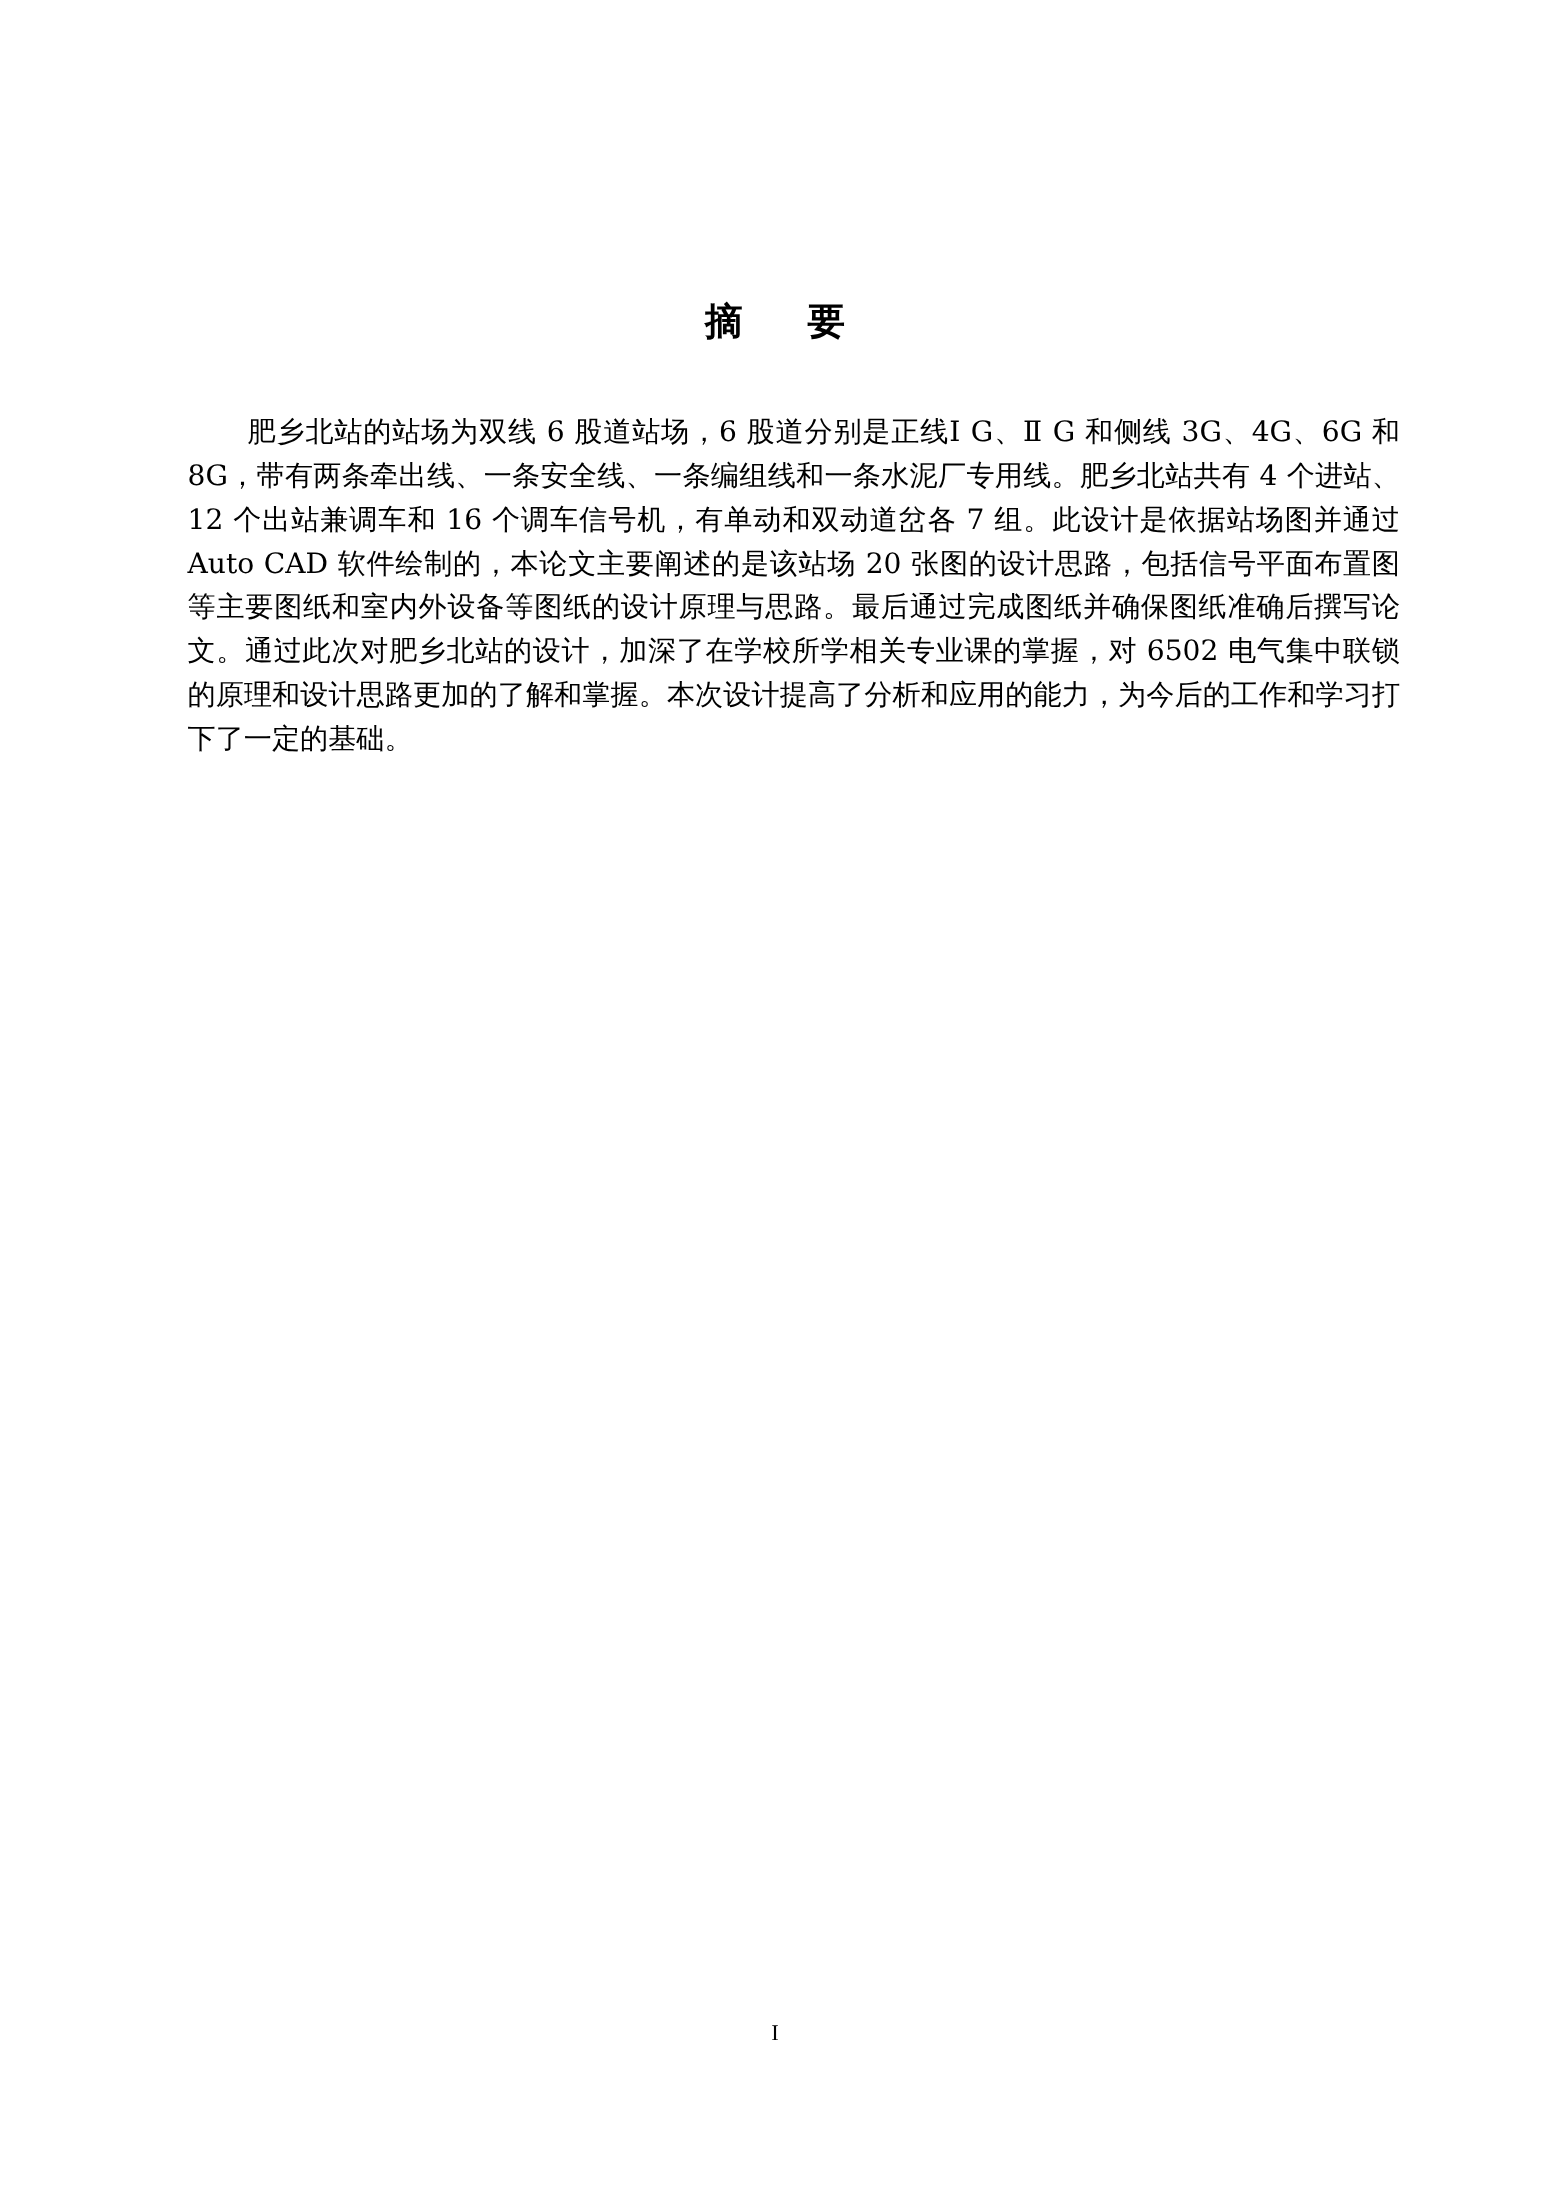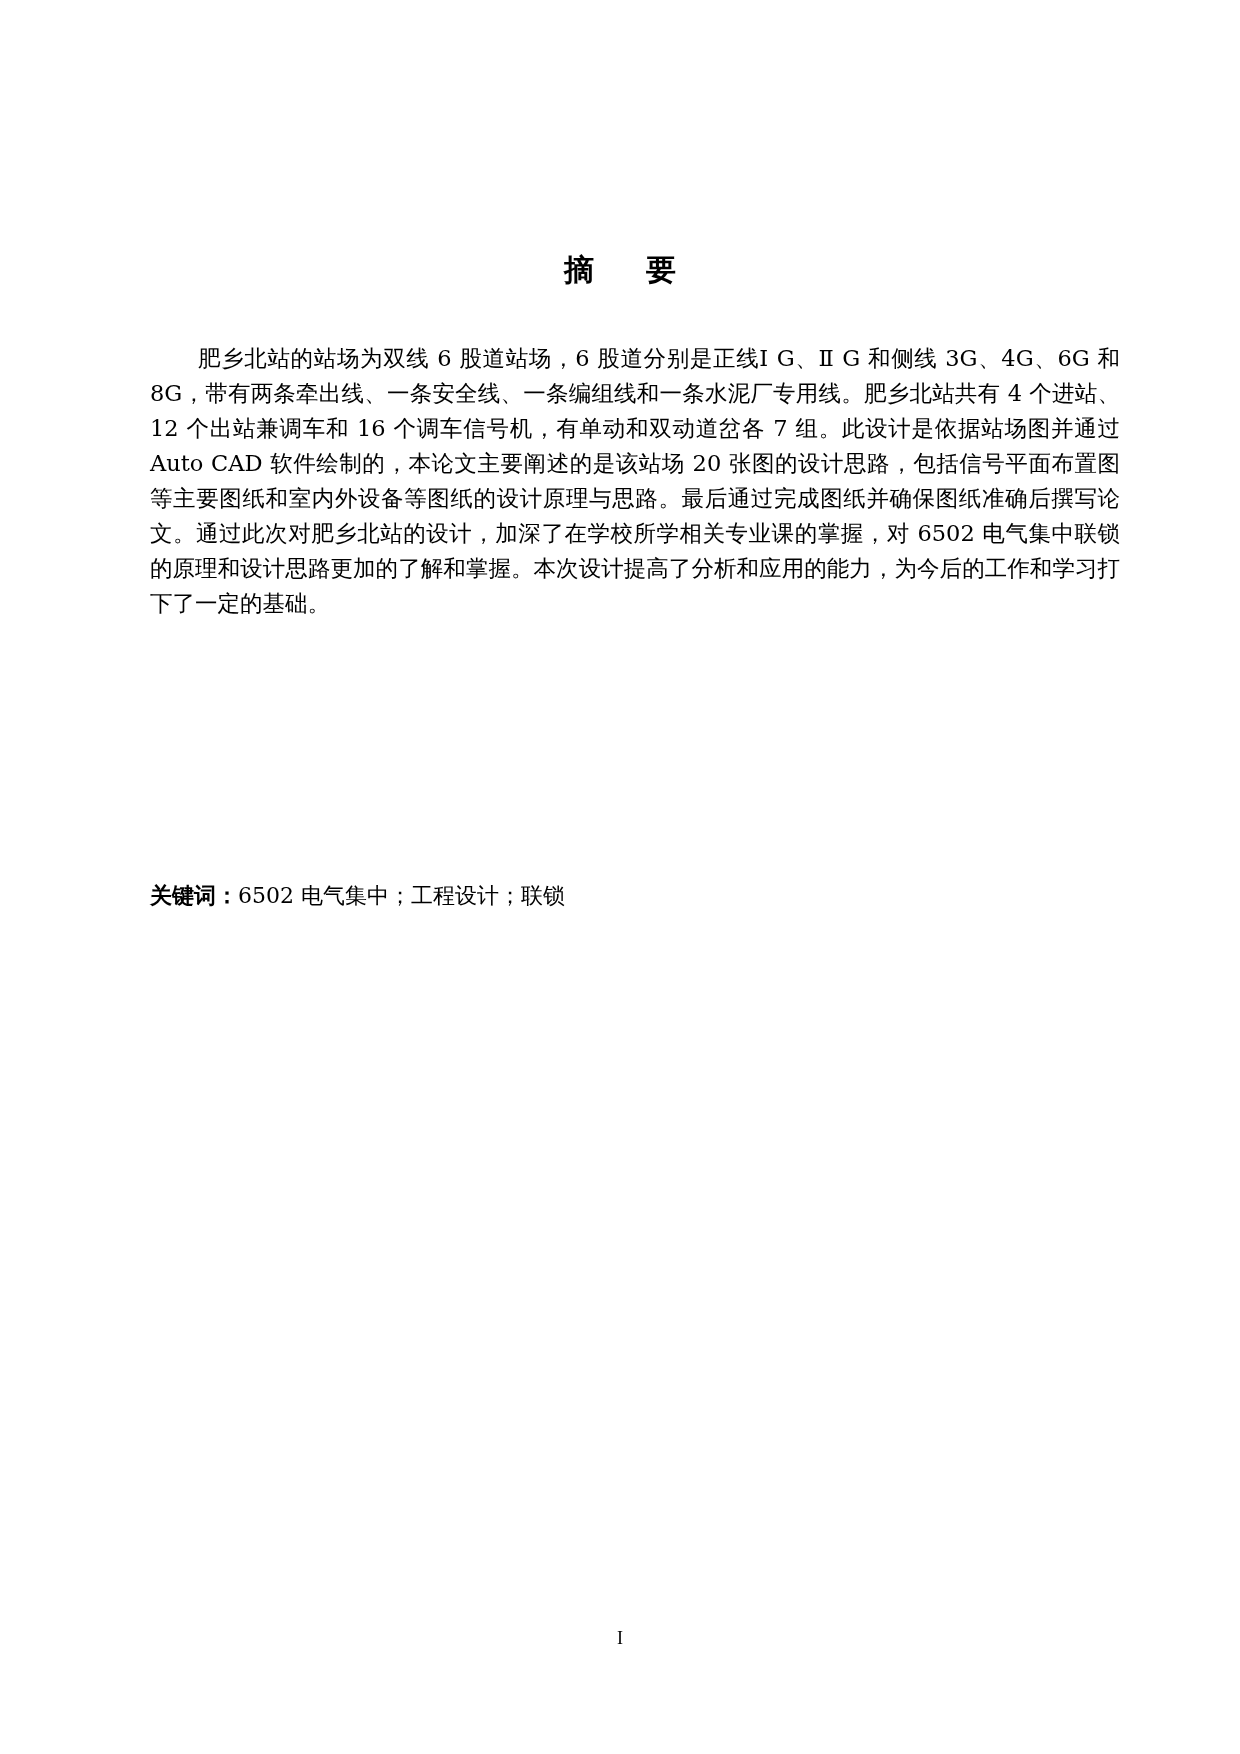--- a/index.html
+++ b/index.html
@@ -1,18 +1,18 @@
 <!DOCTYPE html>
 <html><head>
 <meta charset="utf-8">
 <style>
   html, body { margin: 0; padding: 0; background: #ffffff; }
   body { width: 1240px; height: 1754px; position: relative; overflow: hidden;
          font-family: "DejaVu Serif", "Liberation Serif", serif; color: #000; }
-  .page { position: absolute; left: 0; top: 12px; width: 1240px; height: 1246px; }
+  .page { position: absolute; left: 0; top: 0; width: 1240px; height: 1246px; }
   .title { position: absolute; top: 238px; left: 0; width: 1240px; text-align: center;
            font-family: "DejaVu Sans", sans-serif; font-size: 30px; font-weight: bold;
            letter-spacing: 52px; text-indent: 52px; line-height: 40px; }
   .body { position: absolute; left: 150px; top: 329px; width: 970px; }
   .para { margin: 0; font-size: 22.5px; line-height: 35px; text-indent: 48px;
           text-align: justify; }
   .keywords { position: absolute; left: 150px; top: 869px; font-size: 22px; line-height: 30px; }
   .kw-label { font-family: "DejaVu Sans", sans-serif; font-weight: bold; }
   .page-num { position: absolute; top: 1616px; left: 0; width: 1240px; text-align: center;
               font-size: 18px; font-family: "Liberation Serif", serif; }
@@ -20,18 +20,15 @@
 </head>
 <body>
 
 <div class="page">
   <div class="title">摘要</div>
 
   <div class="body">
     <p class="para">肥乡北站的站场为双线 6 股道站场，6 股道分别是正线Ⅰ G、Ⅱ G 和侧线 3G、4G、6G 和 8G，带有两条牵出线、一条安全线、一条编组线和一条水泥厂专用线。肥乡北站共有 4 个进站、12 个出站兼调车和 16 个调车信号机，有单动和双动道岔各 7 组。此设计是依据站场图并通过 Auto CAD 软件绘制的，本论文主要阐述的是该站场 20 张图的设计思路，包括信号平面布置图等主要图纸和室内外设备等图纸的设计原理与思路。最后通过完成图纸并确保图纸准确后撰写论文。通过此次对肥乡北站的设计，加深了在学校所学相关专业课的掌握，对 6502 电气集中联锁的原理和设计思路更加的了解和掌握。本次设计提高了分析和应用的能力，为今后的工作和学习打下了一定的基础。</p>
   </div>
 
-  <div class="keywords">
-    <span class="kw-label">关键词：</span><span>6502 电气集中；工程设计；联锁</span>
-  </div>
 
   <div class="page-num">I</div>
 </div>
 
 </body></html>

